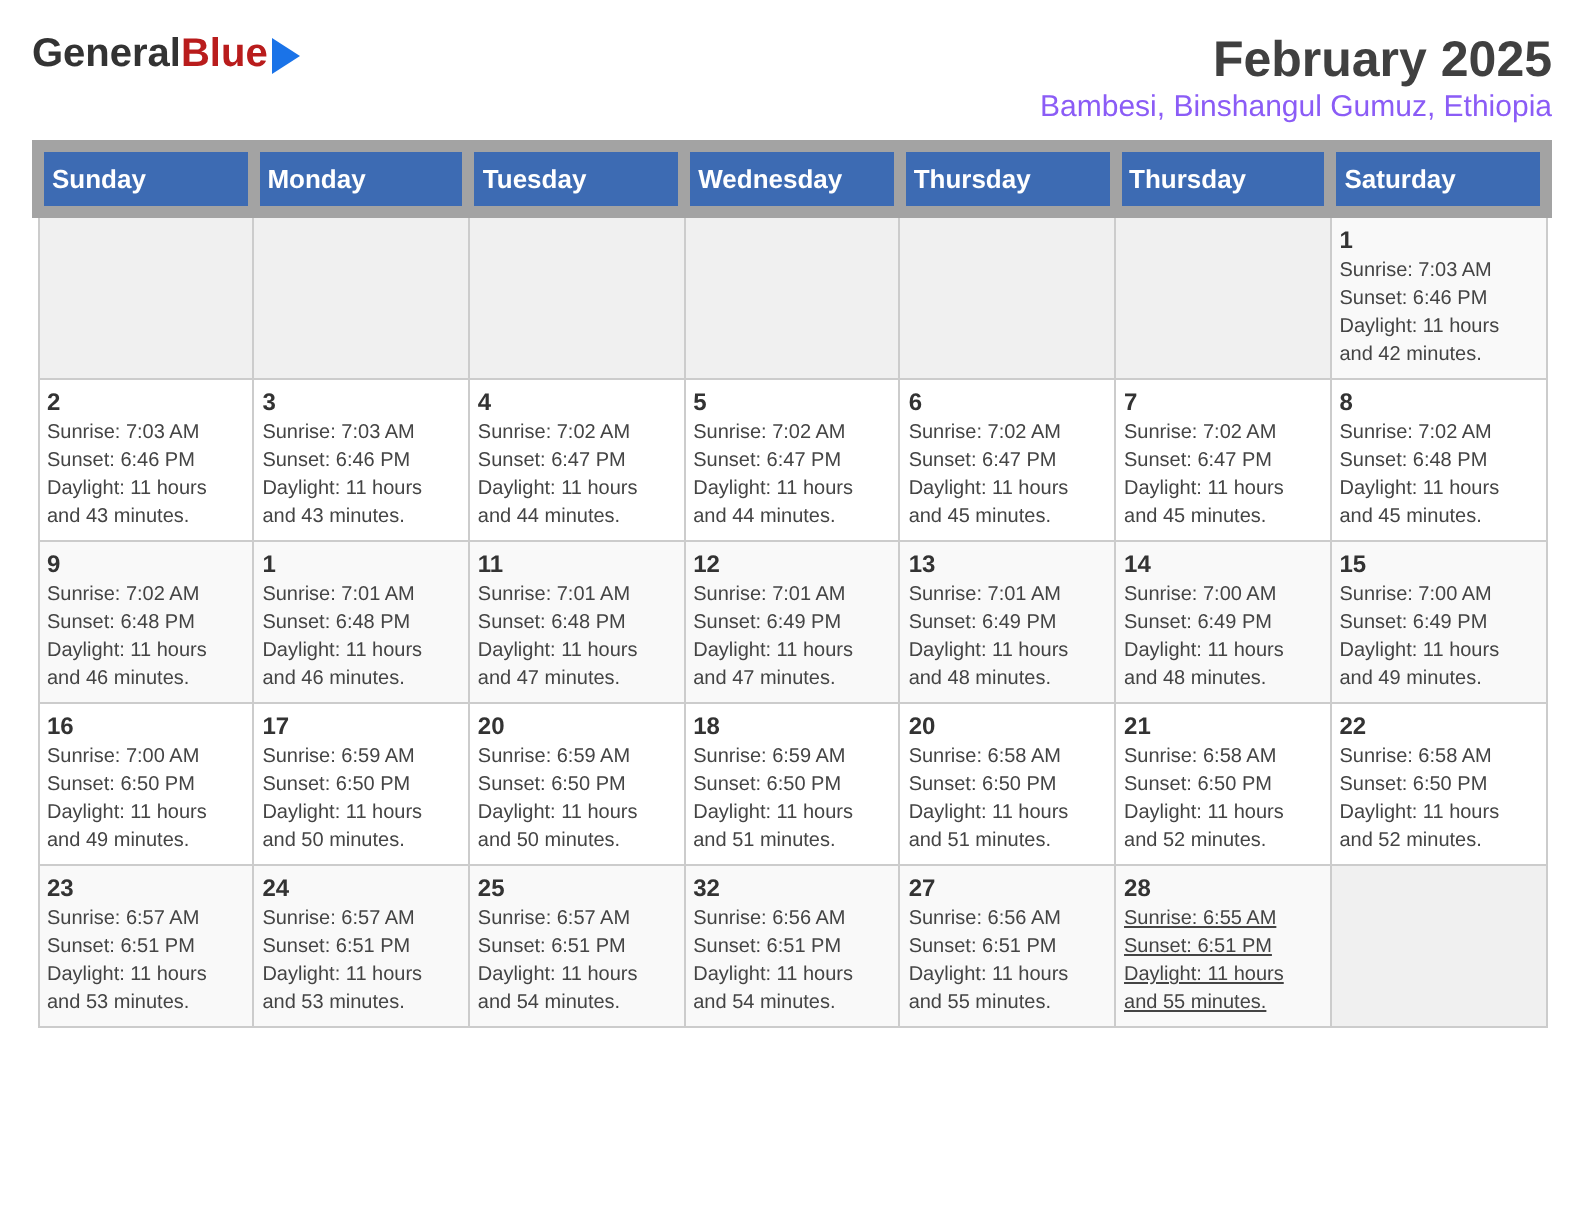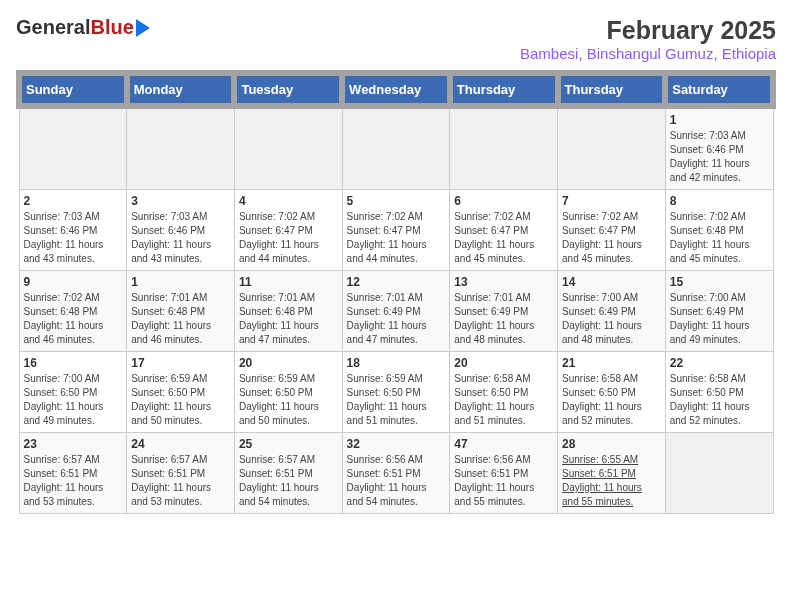--- a/index.html
+++ b/index.html
@@ -305,21 +305,21 @@
 Sunset: 6:51 PM
 Daylight: 11 hours and 54 minutes.</div>
         </td>
         <td>
           <span class="day-number">32</span>
           <div class="day-info" style="white-space: pre-line;">Sunrise: 6:56 AM
 Sunset: 6:51 PM
 Daylight: 11 hours and 54 minutes.</div>
         </td>
         <td>
-          <span class="day-number">47</span>
+          <span class="day-number">27</span>
           <div class="day-info" style="white-space: pre-line;">Sunrise: 6:56 AM
 Sunset: 6:51 PM
 Daylight: 11 hours and 55 minutes.</div>
         </td>
         <td>
           <span class="day-number">28</span>
           <div class="day-info" style="white-space: pre-line; text-decoration: underline;">Sunrise: 6:55 AM
 Sunset: 6:51 PM
 Daylight: 11 hours and 55 minutes.</div>
         </td>

